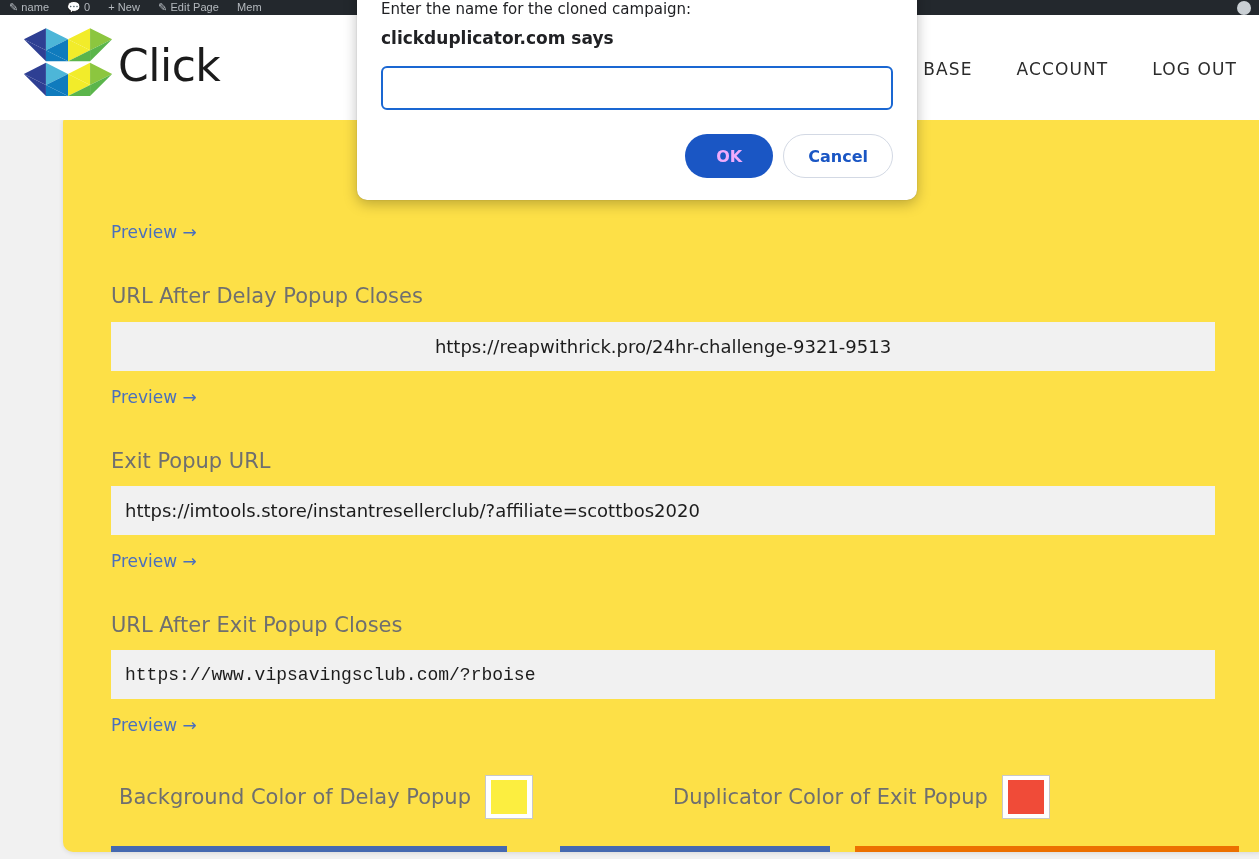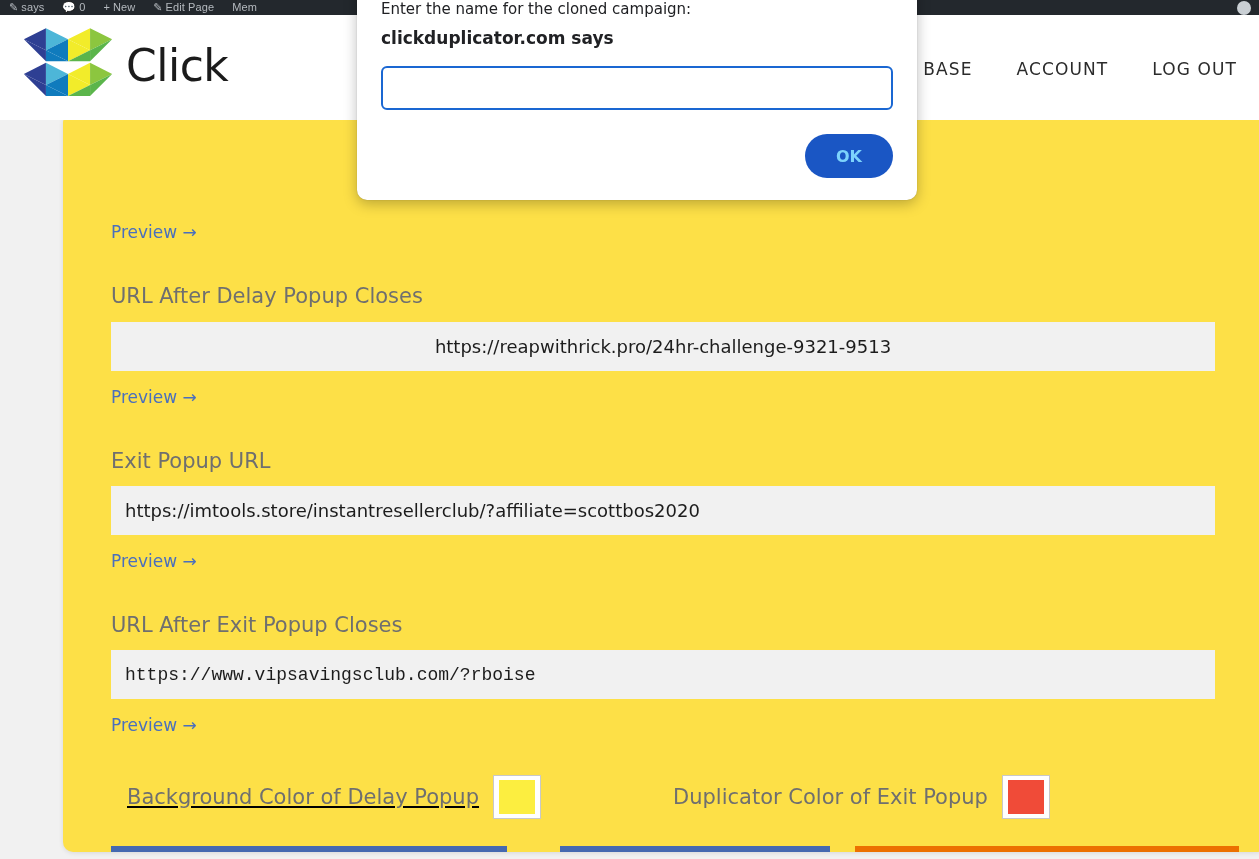--- a/index.html
+++ b/index.html
@@ -56,21 +56,21 @@
     width: 1259px;
     height: 105px;
     background: #ffffff;
     z-index: 3;
   }
   #logo-wrap {
     position: absolute;
     left: 20px; top: 10px;
     display: flex;
     align-items: center;
-    gap: 10px;
+    gap: 2px;
   }
   #logo-mark { width: 96px; height: 82px; display:block; }
   #logo-text {
     font-size: 44px;
     line-height: 0.95;
     color: #1b1b1b;
     font-weight: 400;
     letter-spacing: -0.5px;
     font-family: "DejaVu Sans", sans-serif;
   }
@@ -144,21 +144,21 @@
   #lbl-2  { left: 48px; top: 337px; }
   #in-2   { left: 48px; top: 374px; }
   #prev-2 { left: 48px; top: 439px; }
   #lbl-3  { left: 48px; top: 501px; }
   #in-3   { left: 48px; top: 538px; font-family: Liberation Mono, monospace; }
   #prev-3 { left: 48px; top: 603px; }
 
   
   #color-row { position:absolute; left:48px; top:663px; width:1104px; height:50px; }
   .color-group { position:absolute; display:flex; align-items:center; gap:14px; }
-  #color-group-delay { left: 16px; top: 0px; text-decoration: underline; }
+  #color-group-delay { left: 8px; top: 0px; }
   #color-group-exit  { left: 562px; top: 0px; }
   .swatch-box {
     width: 48px; height: 44px;
     border: 1px solid #c8c8c8;
     background: #fff;
     box-sizing: border-box;
     padding: 4px 5px;
     display: flex;
   }
   .swatch-fill { flex: 1; display:block; }
@@ -244,36 +244,36 @@
     min-width: 88px;
     border-radius: 22px;
     font-size: 16px;
     font-weight: bold;
     cursor: pointer;
     font-family: "DejaVu Sans", sans-serif;
     padding: 0 24px;
   }
   #dialog-ok {
     background: #1a56c4;
-    color: #7dd3fc;
+    color: #f0abfc;
     border: none;
   }
   #dialog-cancel {
     background: #ffffff;
     color: #1a56c4;
     border: 1px solid #d3d9e4;
   }
 </style>
 </head>
 <body>
 
 <div id="wp-adminbar">
   <span class="ab-item">
     <span class="ab-icon-glyph">✎</span>
-    <span>says</span>
+    <span>name</span>
   </span>
   <span class="ab-item">
     <span class="ab-icon-glyph">💬</span>
     <span>0</span>
   </span>
   <span class="ab-item">
     <span class="ab-icon-glyph">+</span>
     <span>New</span>
   </span>
   <span class="ab-item">
@@ -365,14 +365,15 @@
   </div>
 
 </div>
 
 <div id="js-dialog">
   <div id="dialog-message">Enter the name for the cloned campaign:</div>
   <div id="dialog-title">clickduplicator.com says</div>
   <input id="dialog-input" type="text" value="" style="">
   <div id="dialog-buttons">
     <button id="dialog-ok" class="dlg-btn" style="background: rgb(26, 86, 196);">OK</button>
+    <button id="dialog-cancel" class="dlg-btn">Cancel</button>
   </div>
 </div>
 
 </body></html>

